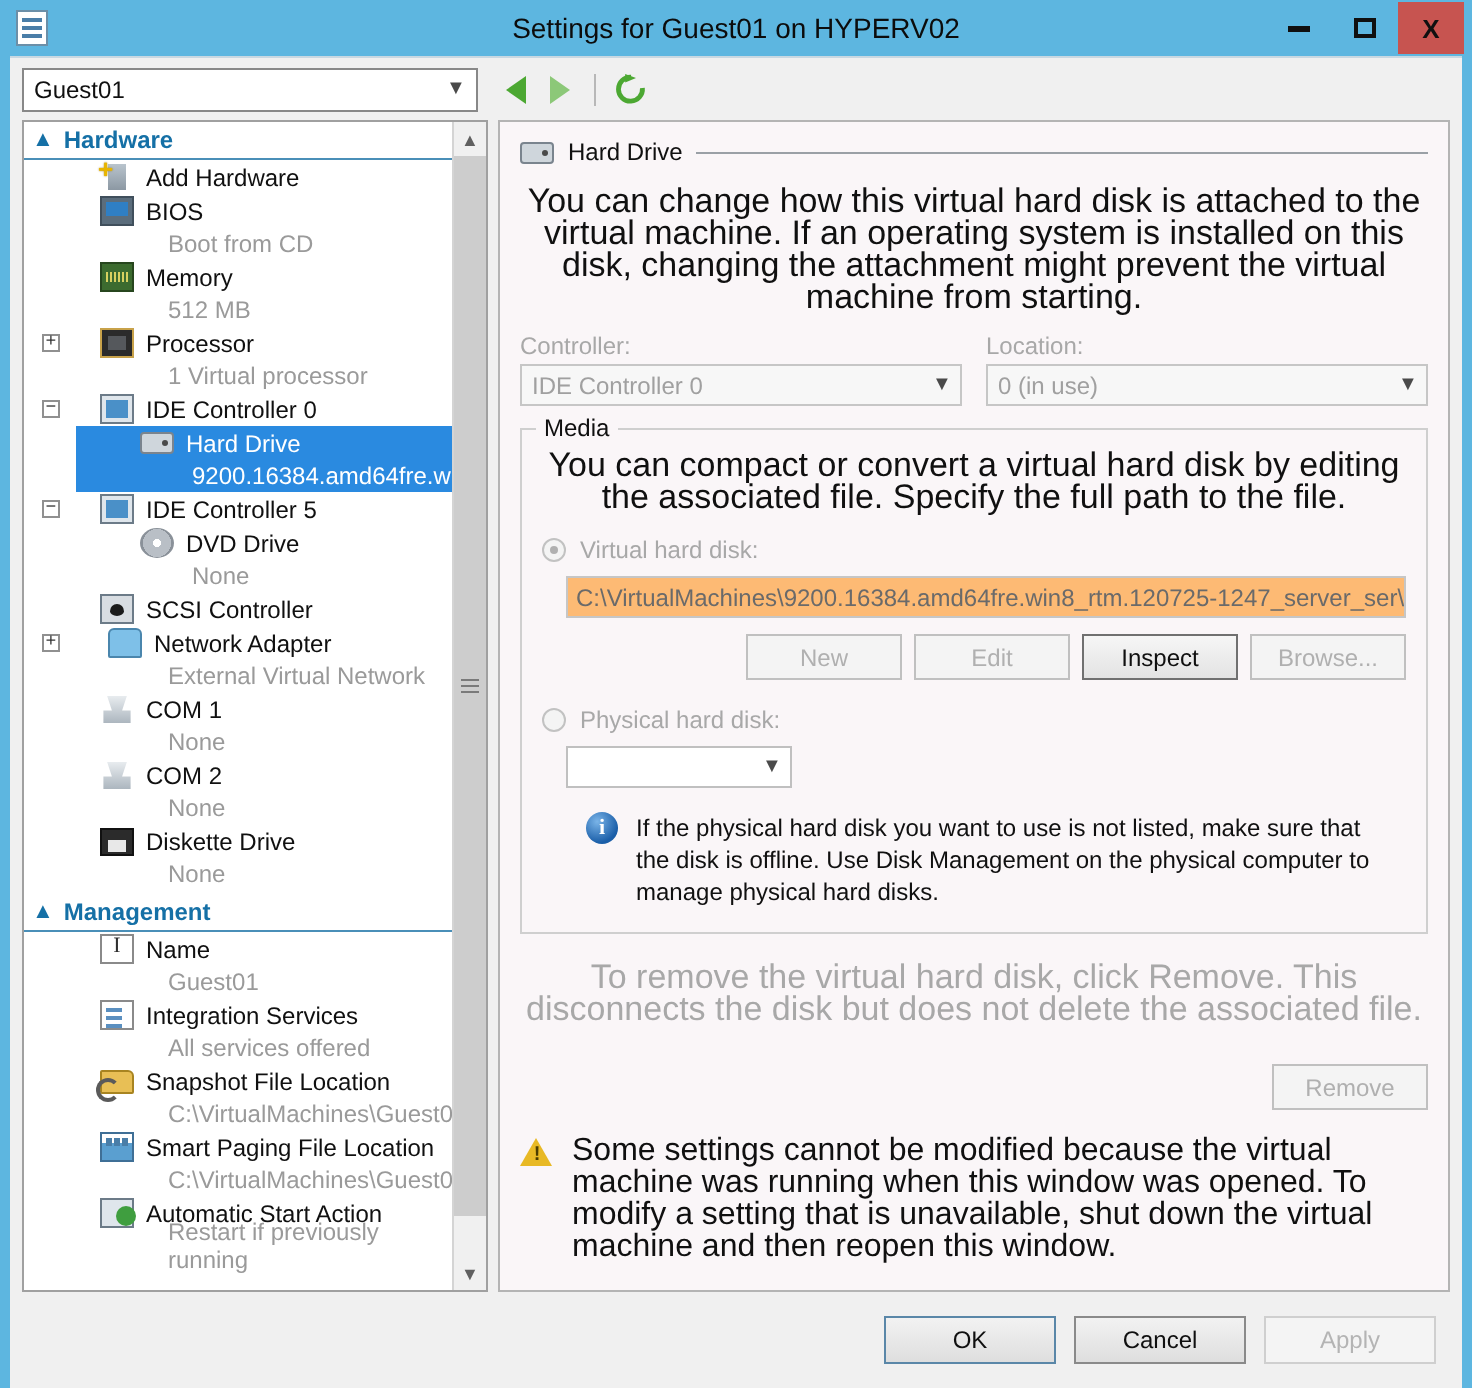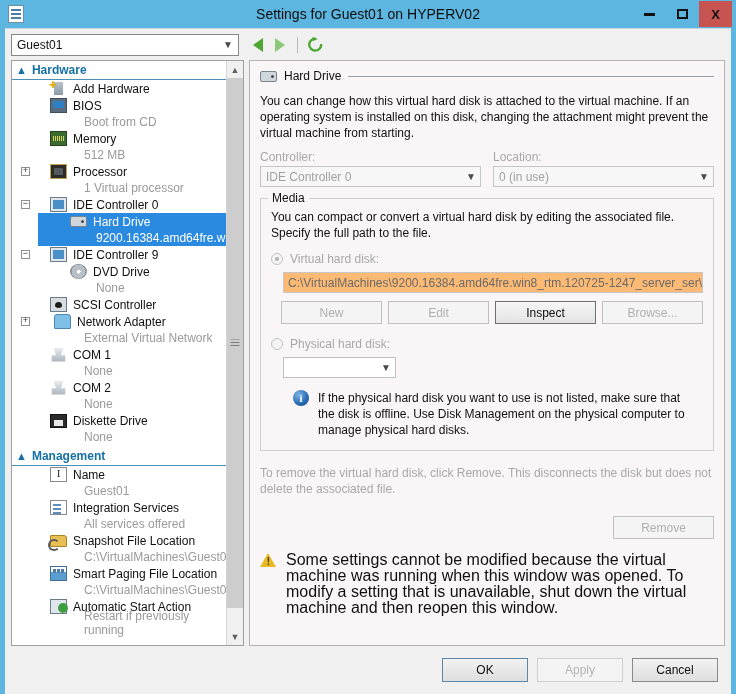--- a/index.html
+++ b/index.html
@@ -323,21 +323,21 @@
     margin-bottom: 10px;
   }
   .panel-head .hd-icon {
     width: 17px; height: 11px; background:#cfd6dc; border:1px solid #7a848e;
     border-radius:2px; position: relative;
   }
   .panel-head .hd-icon::after { content:""; position:absolute; right:2px; top:3px;
       width:3px; height:3px; background:#4a4a4a; border-radius:50%; }
   .panel-head .hd-title { font-size: 12px; color: #101010; white-space: nowrap; }
   .panel-head .rule { flex: 1 1 auto; height: 1px; background: #9aa0a6; }
-  .desc { color: #101010; line-height: 16px; font-size: 12px; }
+  .desc { color: #101010; line-height: 16px; font-size: 17px; text-align: center; }
   .desc.dim { color: #a8a8a8; }
   .fieldrow {
     display: flex; gap: 12px; margin-top: 9px;
   }
   .field { flex: 1 1 0; min-width: 0; }
   .field-label { color: #a8a8a8; font-size: 12px; margin-bottom: 2px; }
   .combo {
     height: 21px;
     border: 1px solid #c6c6c6;
     background: #f7f7f7;
@@ -378,21 +378,21 @@
     height: 21px;
     border: 1px solid #c6c6c6;
     background: #fdba74;
     display: flex; align-items: center;
     padding: 0 3px 0 4px;
     color: #6a6a6a; font-size: 12px;
     overflow: hidden; white-space: nowrap;
   }
   .btn-row { display: flex; gap: 6px; margin-top: 8px; justify-content: flex-end; }
   .btn {
-    width: 101px; height: 23px;
+    width: 78px; height: 23px;
     border: 1px solid #c0c0c0;
     background: #f4f4f4;
     color: #b0b0b0;
     font-size: 12px;
     display: flex; align-items: center; justify-content: center;
     font-family: "Liberation Sans", sans-serif;
   }
   .btn.enabled {
     border: 1px solid #707070;
     background: linear-gradient(#f6f6f6,#e3e3e3);
@@ -549,21 +549,21 @@
               <span class="ico ico-hdd indent"></span>
               <span class="title">Hard Drive</span>
             </div>
             <div class="node-sub sel">9200.16384.amd64fre.win...</div>
           </div>
 
           <div class="node">
             <span class="expander" style="top:4px;">−</span>
             <div class="node-row">
               <span class="ico ico-ide"></span>
-              <span class="title">IDE Controller 9</span>
+              <span class="title">IDE Controller 5</span>
             </div>
           </div>
 
           <div class="node">
             <div class="node-row">
               <span class="ico ico-dvd indent"></span>
               <span class="title">DVD Drive</span>
             </div>
             <div class="node-sub" style="padding-left:58px;">None</div>
           </div>
@@ -735,18 +735,18 @@
         <div class="warn-row">
           <span class="warn-icon"></span>
           <span class="warn-text">Some settings cannot be modified because the virtual machine was running when this window was opened. To modify a setting that is unavailable, shut down the virtual machine and then reopen this window.</span>
         </div>
 
       </div>
     </div>
 
     <div id="footer">
       <div class="fbtn ok">OK</div>
+      <div class="fbtn cancel">Cancel</div>
       <div class="fbtn apply">Apply</div>
-      <div class="fbtn cancel">Cancel</div>
     </div>
 
   </div>
 </div>
 
 </body></html>

